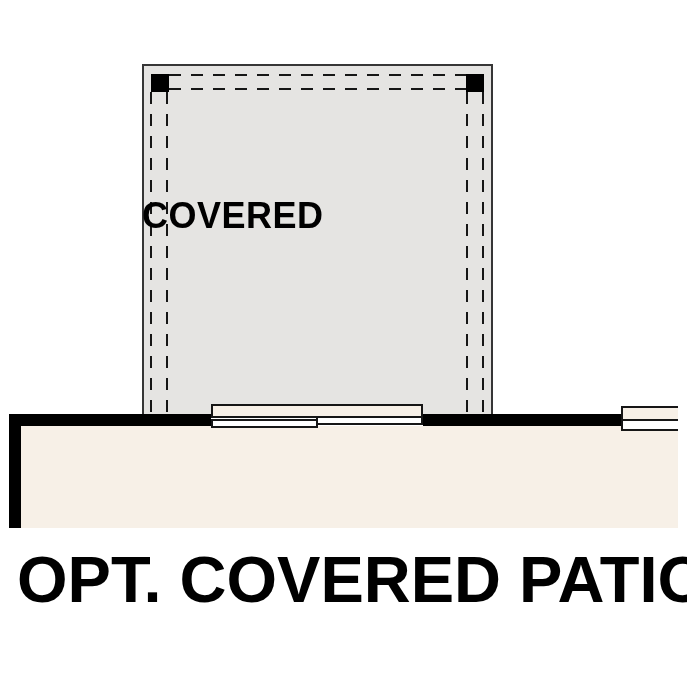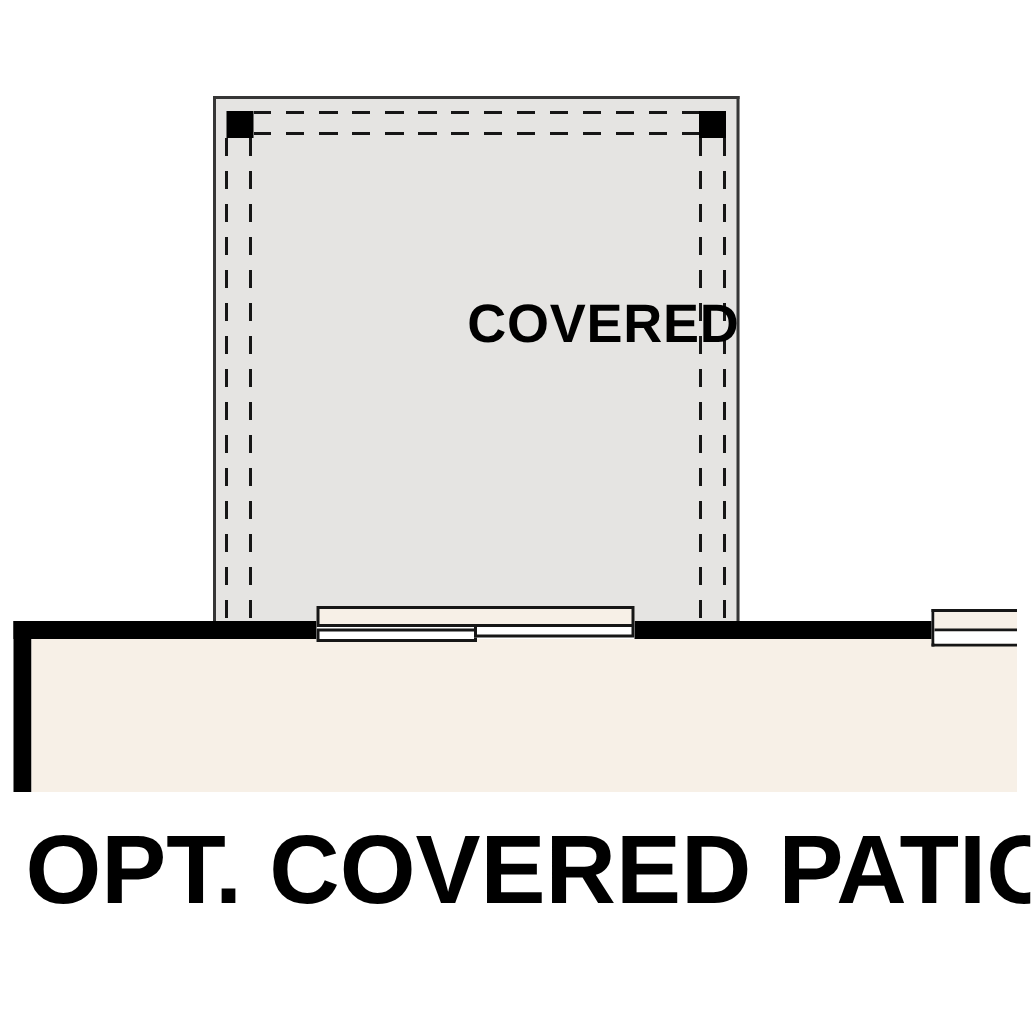--- a/index.html
+++ b/index.html
@@ -26,21 +26,21 @@
   }
   .dash-v{
     width:2px;
     background:repeating-linear-gradient(180deg,var(--line,#141414) 0 12px,transparent 12px 22px);
   }
   
   .post{width:18px;height:18px;background:var(--wall,#000);}
   
   .patio-label{
     left:142px;top:194px;width:351px;
-    text-align:right;
+    text-align:left;
     font-weight:bold;font-size:36px;line-height:43px;
     letter-spacing:.5px;
     color:var(--text,#000);
   }
   
   .wall{background:var(--wall,#000);}
   .house-interior{
     left:21px;top:426px;width:657px;height:102px;
     background:var(--house-fill,#f7f0e7);
   }

